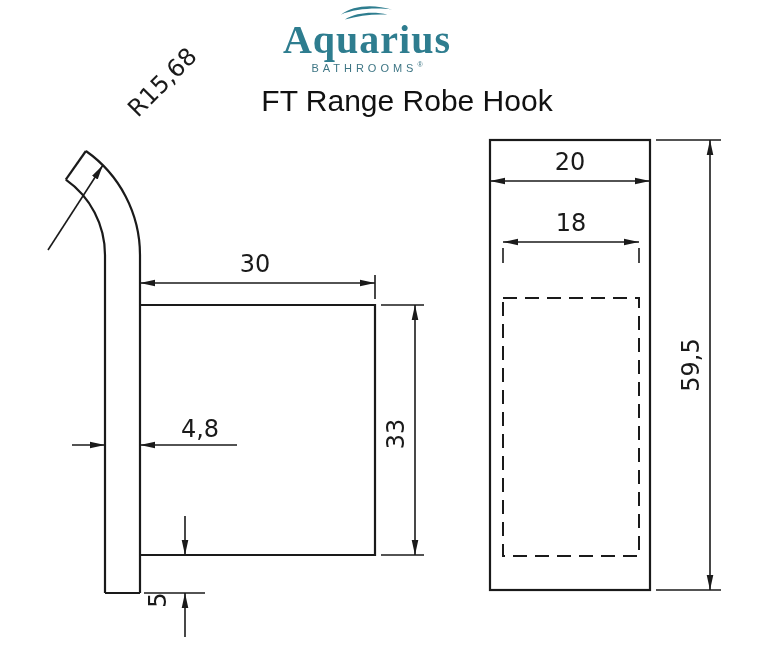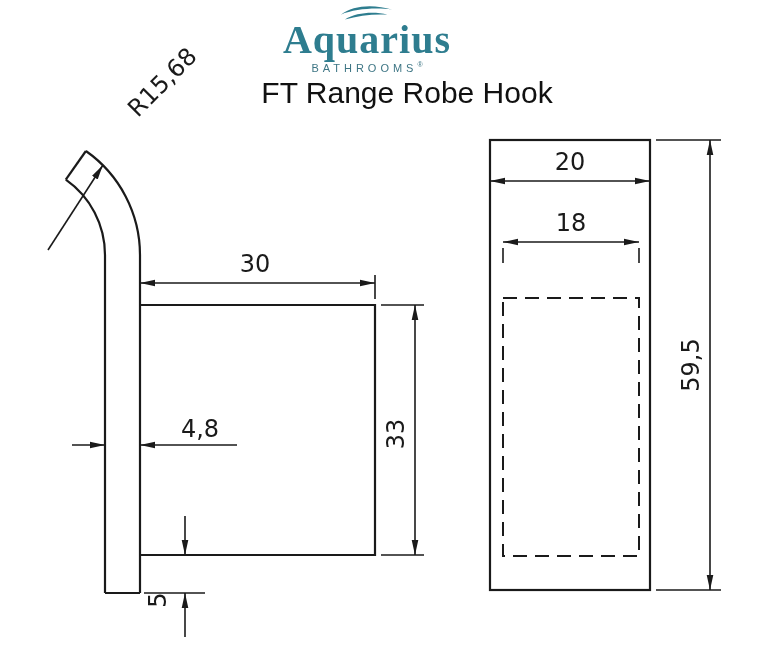--- a/index.html
+++ b/index.html
@@ -29,21 +29,21 @@
     margin-top:1px;
     font-size:11px;
     letter-spacing:4px;
     color:#3d7584;
     font-family:"Liberation Sans", sans-serif;
   }
   .brand-sub .reg{font-size:7px;vertical-align:super;letter-spacing:0;}
   .title{
     position:absolute;
     top:72px;left:40px;right:0;
-    margin:4px;
+    margin:12px;
     text-align:center;
     font-family:"Liberation Sans", sans-serif;
     font-size:30px;
     font-weight:400;
     color:#111111;
   }
   .drawing{position:absolute;top:0;left:0;}
   .obj{stroke:#1a1a1a;stroke-width:2.2;fill:none;}
   .obj-dash{stroke:#1a1a1a;stroke-width:2;fill:none;stroke-dasharray:14 8;}
   .dim{stroke:#1a1a1a;stroke-width:1.6;fill:none;}

